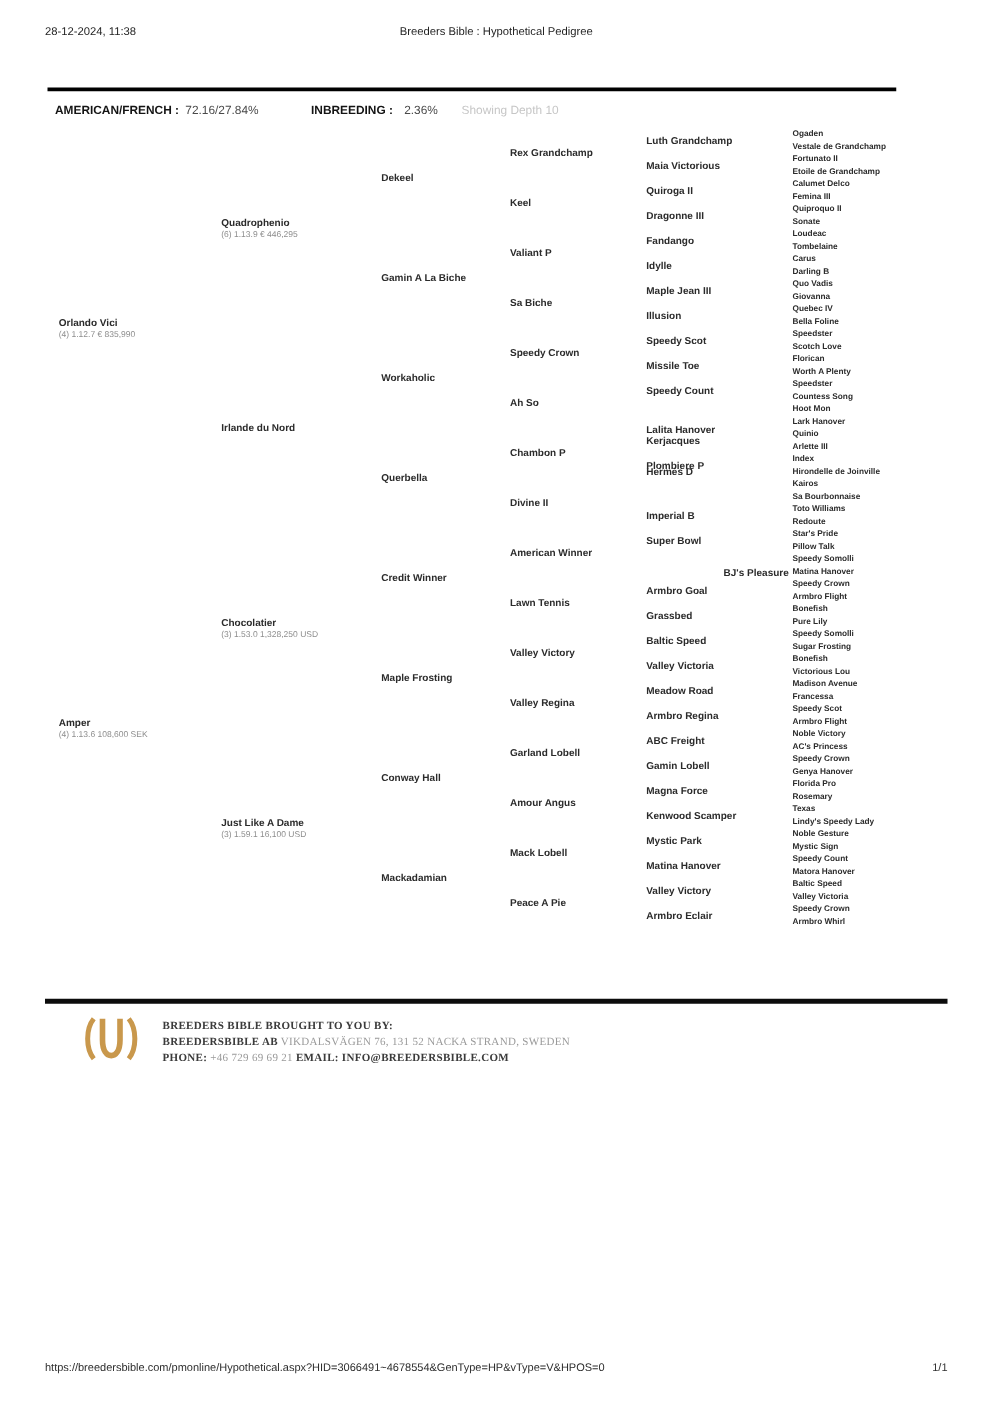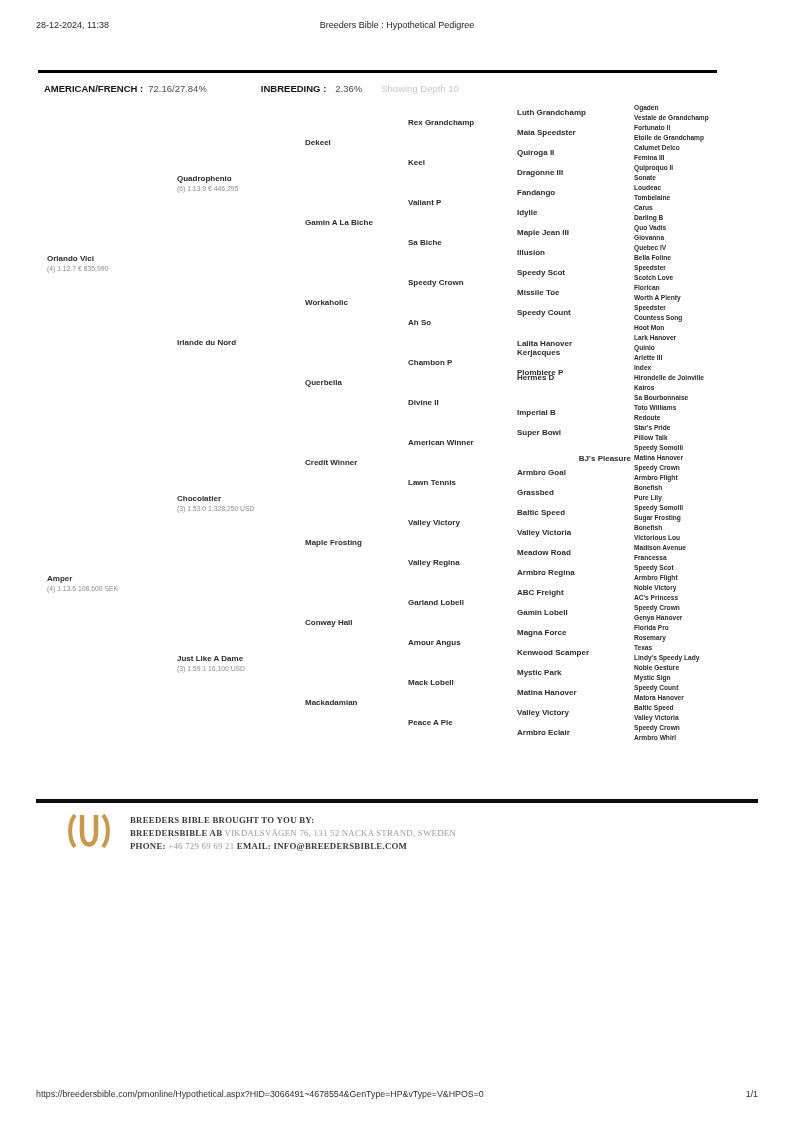--- a/index.html
+++ b/index.html
@@ -11,21 +11,21 @@
   .print-doctitle{position:absolute;left:0;top:20px;width:794px;text-align:center;font-size:9px;color:#1f1f1f;}
 
   
   .page-title{position:absolute;left:38px;top:44px;font-size:19.5px;font-weight:bold;color:#0f0f0f;letter-spacing:.2px;}
   .title-rule{position:absolute;left:38px;top:70px;width:679px;height:3px;background:#000;}
 
   
   .stats{position:absolute;left:44px;top:83px;display:flex;align-items:baseline;font-size:9.5px;white-space:nowrap;}
   .stats .lbl{font-weight:bold;color:#141414;}
   .stats .val{color:#4a4a4a;margin-left:5px;}
-  .stats .lbl2{margin-left:38px;padding-left:16px;}
+  .stats .lbl2{margin-left:26px;padding-left:16px;}
   .stats .val2{margin-left:9px;}
   .stats .depth{color:#c6c6c6;margin-left:19px;}
 
   
   #pedigree{position:absolute;left:0;top:0;width:794px;height:794px;}
   .ped-entry{position:absolute;transform:translateY(-50%);}
   .ped-name{display:block;font-weight:bold;color:#2b2b2b;line-height:10px;white-space:nowrap;}
   .ped-sub{display:block;color:#8d8d8d;font-weight:normal;font-size:6.8px;line-height:9px;white-space:nowrap;}
 
   
@@ -150,21 +150,21 @@
       <div class="ped-entry" style="left: 408px; top: 682.5px; width: 107px;">
         <span class="ped-name" style="font-size: 8px;">Mack Lobell</span>
       </div>
       <div class="ped-entry" style="left: 408px; top: 722.5px; width: 107px;">
         <span class="ped-name" style="font-size: 8px;">Peace A Pie</span>
       </div>
       <div class="ped-entry" style="left: 517px; top: 112.5px; width: 114px;">
         <span class="ped-name" style="font-size: 8px;">Luth Grandchamp</span>
       </div>
       <div class="ped-entry" style="left: 517px; top: 132.5px; width: 114px;">
-        <span class="ped-name" style="font-size: 8px;">Maia Speedster</span>
+        <span class="ped-name" style="font-size: 8px;">Maia Victorious</span>
       </div>
       <div class="ped-entry" style="left: 517px; top: 152.5px; width: 114px;">
         <span class="ped-name" style="font-size: 8px;">Quiroga II</span>
       </div>
       <div class="ped-entry" style="left: 517px; top: 172.5px; width: 114px;">
         <span class="ped-name" style="font-size: 8px;">Dragonne III</span>
       </div>
       <div class="ped-entry" style="left: 517px; top: 192.5px; width: 114px;">
         <span class="ped-name" style="font-size: 8px;">Fandango</span>
       </div>

